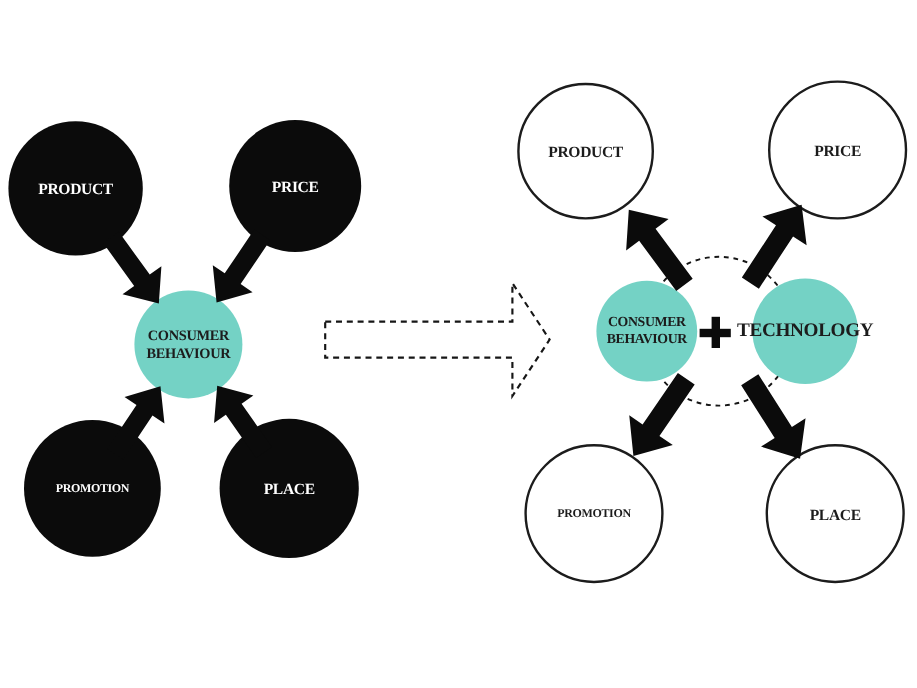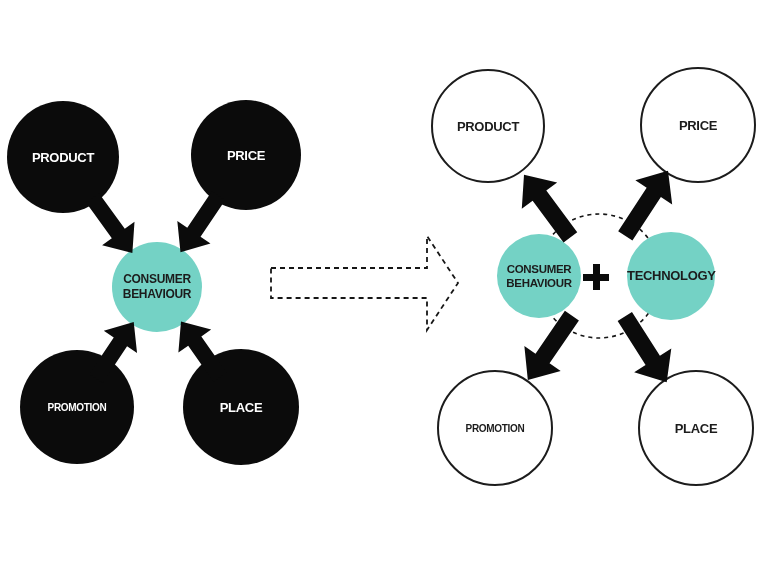--- a/index.html
+++ b/index.html
@@ -13,22 +13,22 @@
   body{font-family:"Liberation Sans", sans-serif;}
   .canvas{
     position:relative;
     width:764px;height:573px;
     background:var(--bg);
     overflow:hidden;
   }
   .layer{position:absolute;left:0;top:0;width:764px;height:573px;pointer-events:none;}
   .circle{
     position:absolute;border-radius:50%;
-    display:flex;flex-direction:column;justify-content:center;
-    text-align:center;font-weight:700;letter-spacing:-0.3px;
+    display:flex;flex-direction:column;align-items:center;justify-content:center;
+    text-align:center;font-weight:700;letter-spacing:-0.3px;font-family:Liberation Serif, serif;
   }
   .circle.black{background:var(--ink);color:#ffffff;}
   .circle.teal{background:var(--teal);color:var(--text-dark);}
   .circle.white{background:#ffffff;border:2px solid var(--text-dark);color:var(--text-dark);}
   .lbl-lg{font-size:13px;line-height:15px;}
   .lbl-sm{font-size:10px;line-height:13px;}
   .lbl-center{font-size:12px;line-height:15px;}
   .arrow-fill{fill:var(--ink);}
   .dashed-stroke{fill:none;stroke:#161616;}
   
@@ -80,21 +80,21 @@
     <div class="circle white lbl-sm" style="left:437px;top:370px;width:116px;height:116px;">
       <span>PROMOTION</span>
     </div>
     <div class="circle white lbl-lg" style="left:638px;top:370px;width:116px;height:116px;">
       <span>PLACE</span>
     </div>
     <div class="circle teal" style="left:497px;top:234px;width:84px;height:84px;font-size:11.5px;line-height:14px;">
       <span>CONSUMER</span>
       <span>BEHAVIOUR</span>
     </div>
-    <div class="circle teal" style="left:627px;top:232px;width:88px;height:88px;font-size:13px;line-height:14px;">
+    <div class="circle teal" style="left:627px;top:232px;width:88px;height:88px;font-size:16px;line-height:14px;">
       <span>TECHNOLOGY</span>
     </div>
     <span class="plus" aria-label="+"></span>
   </div>
 
   <svg class="layer" viewBox="0 0 764 573">
 
     <g transform="translate(92.5,197.9) rotate(54.1)">
       <polygon class="arrow-fill" points="0,-8 44,-8 44,-20 68,0 44,20 44,8 0,8"></polygon>
     </g>

